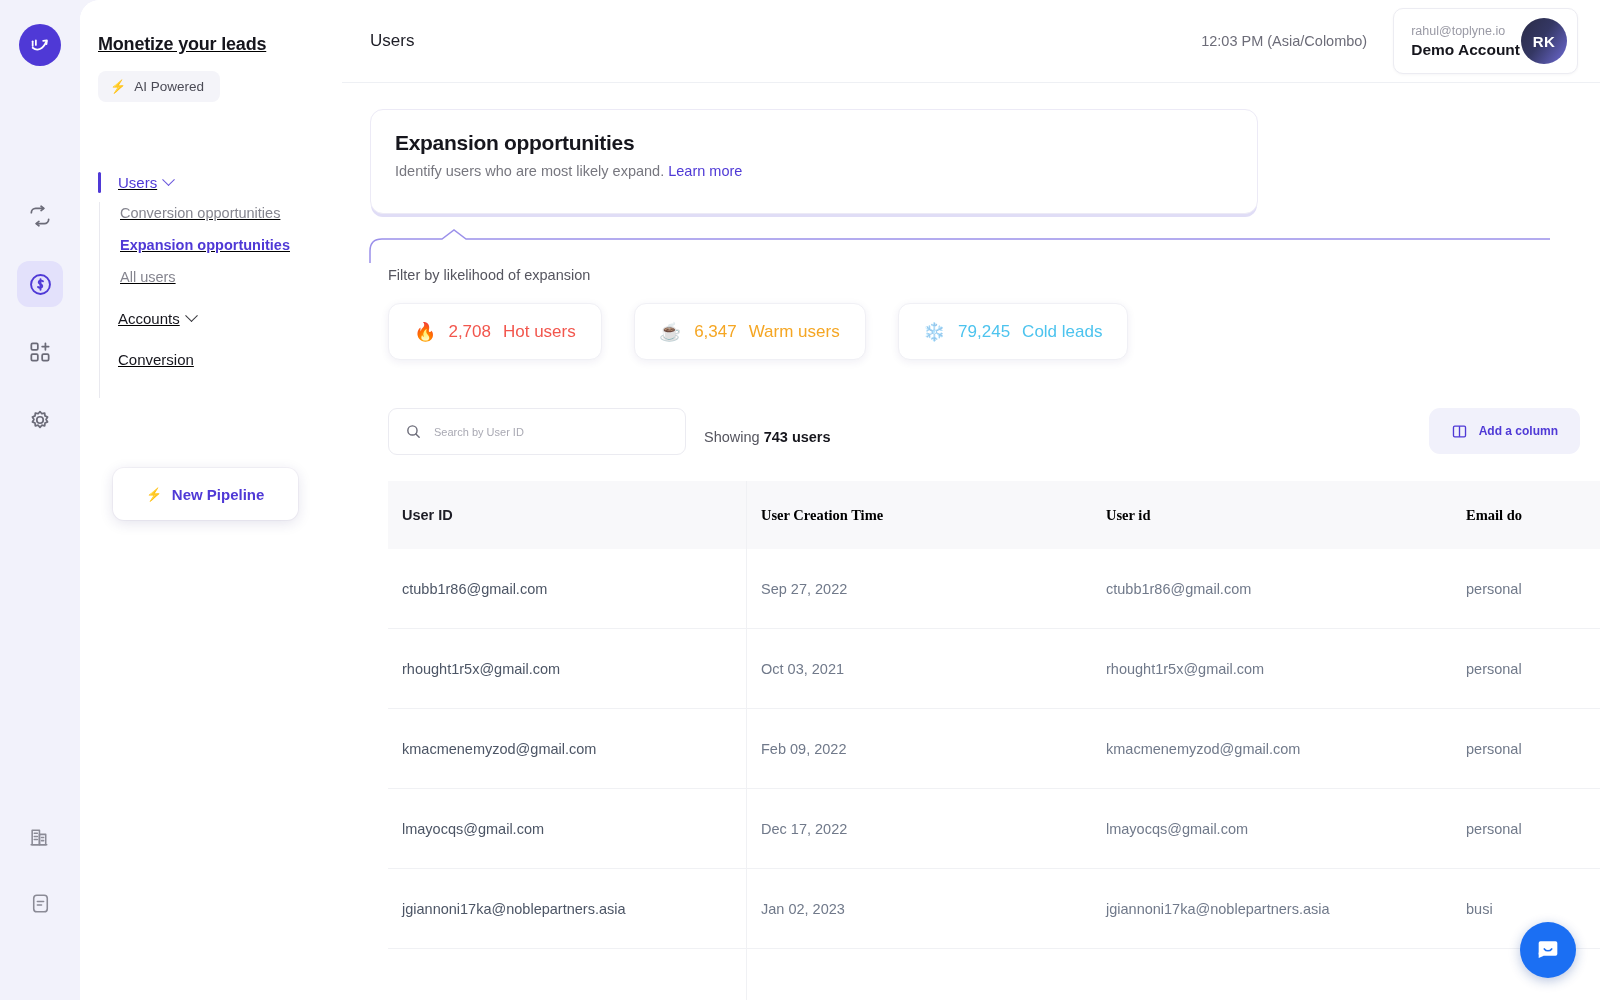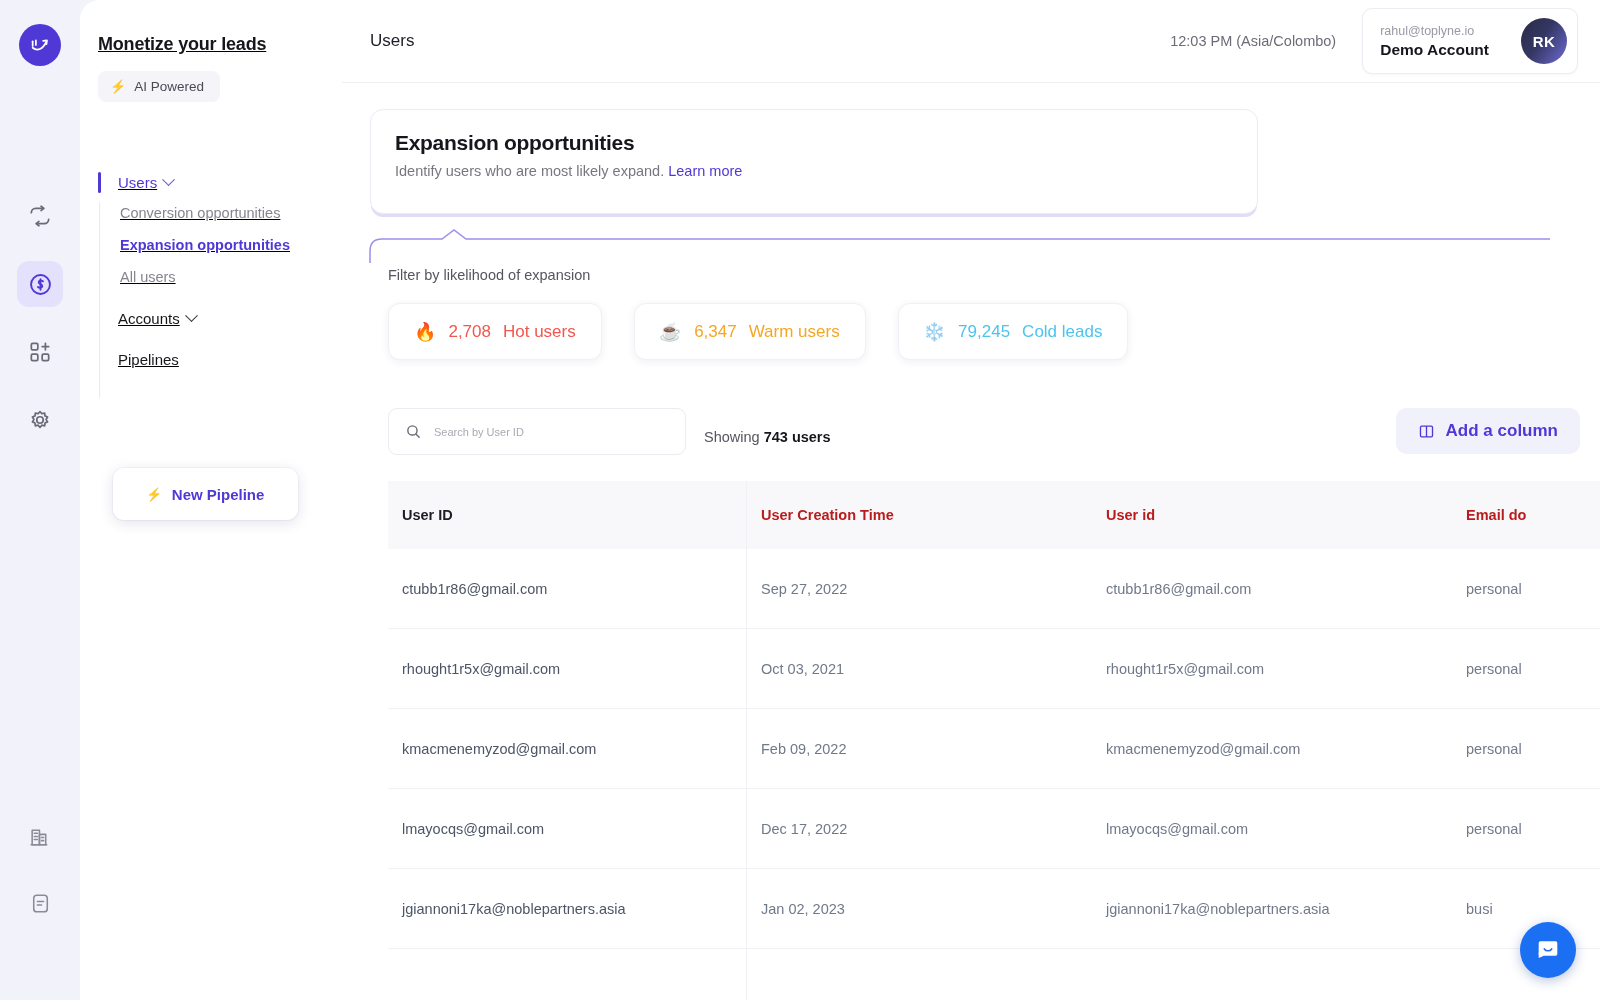--- a/index.html
+++ b/index.html
@@ -102,21 +102,21 @@
   
   .main { flex: 1; height: 1000px; position: relative; background:#fff; }
   .topbar {
     height: 83px; border-bottom: 1px solid #eef0f4;
     display: flex; align-items: center; padding: 0 0 0 28px;
   }
   .page-title { font-size: 17px; color: #1d1d26; }
   .clock { margin-left: auto; font-size: 14.5px; color: #6c6c78; }
   .acct {
     margin-left: 26px; margin-right: 22px;
-    display: flex; align-items: center; gap: 32px;
+    display: flex; align-items: center; gap: 1px;
     background: #fff; border: 1px solid #ececf2; border-radius: 10px;
     padding: 9px 10px 9px 17px;
     box-shadow: 0 1px 3px rgba(30,30,60,.04);
   }
   .acct-email { font-size: 12.5px; color: #9a9aa5; }
   .acct-name { font-size: 15.5px; color: #16161d; font-weight: 700; margin-top: 3px; }
   .avatar {
     width: 46px; height: 46px; border-radius: 50%;
     background: linear-gradient(125deg,#2a2b46 0%,#343763 45%,#6f6bd6 100%);
     color: #fff; font-size: 15px; font-weight: 700;
@@ -167,37 +167,37 @@
     font-family: "Liberation Sans", sans-serif; width: 210px; background: transparent;
   }
   .search input::placeholder { color: #a9a9b3; }
   .showing { position: absolute; left: 362px; top: 429px; font-size: 14.5px; color: #55555f; }
   .showing b { color: #16161d; font-weight: 700; }
   .addcol {
     position: absolute; right: 20px; top: 408px;
     background: #f1f1fb; border-radius: 11px;
     height: 46px; display: flex; align-items: center; gap: 11px;
     padding: 0 22px;
-    font-size: 17px; font-weight: 700; color: #4f39d6;
+    font-size: 12px; font-weight: 700; color: #4f39d6;
   }
 
   
   .table { position: absolute; left: 46px; top: 481px; right: 0; bottom: 0; overflow: hidden; }
   .trow { display: flex; height: 80px; align-items: center; }
   .thead {
     background: #f8f8fa; height: 68px;
     font-size: 14.5px; font-weight: 700; color: #1d1d26;
   }
   .tbody .trow { border-bottom: 1px solid #f0f1f4; font-size: 14.5px; }
   .c1 { width: 358px; flex: 0 0 358px; padding-left: 14px; color: #4c5565; }
   .c2 { width: 360px; flex: 0 0 360px; padding-left: 14px; color: #70798a; border-left: 1px solid #f0f1f4; height: 100%; display:flex; align-items:center; }
   .c3 { width: 360px; flex: 0 0 360px; padding-left: 0px; color: #70798a; }
   .c4 { flex: 1; color: #70798a; }
   .thead .c1 { color: #1d1d26; }
-  .thead .c2, .thead .c3, .thead .c4 { color: #b91c1c; }
+  .thead .c2, .thead .c3, .thead .c4 { color: #000000; font-family: Liberation Serif, serif; }
 
   
   .chat {
     position: absolute; right: 24px; bottom: 22px;
     width: 56px; height: 56px; border-radius: 50%;
     background: #1b6ff3;
     display: flex; align-items: center; justify-content: center;
     box-shadow: 0 3px 12px rgba(20,60,150,.3);
   }
 </style>
@@ -291,21 +291,21 @@
           <div class="nav-sub">Conversion opportunities</div>
           <div class="nav-sub sel">Expansion opportunities</div>
           <div class="nav-sub">All users</div>
 
           <div class="nav-item">
             <span>Accounts</span>
             <span class="chev"></span>
           </div>
 
           <div class="nav-item">
-            <span>Pipelines</span>
+            <span>Conversion</span>
           </div>
         </div>
       </div>
 
       <div class="new-pipeline">
         <span class="bolt">⚡</span>
         <span>New Pipeline</span>
       </div>
     </div>
 

